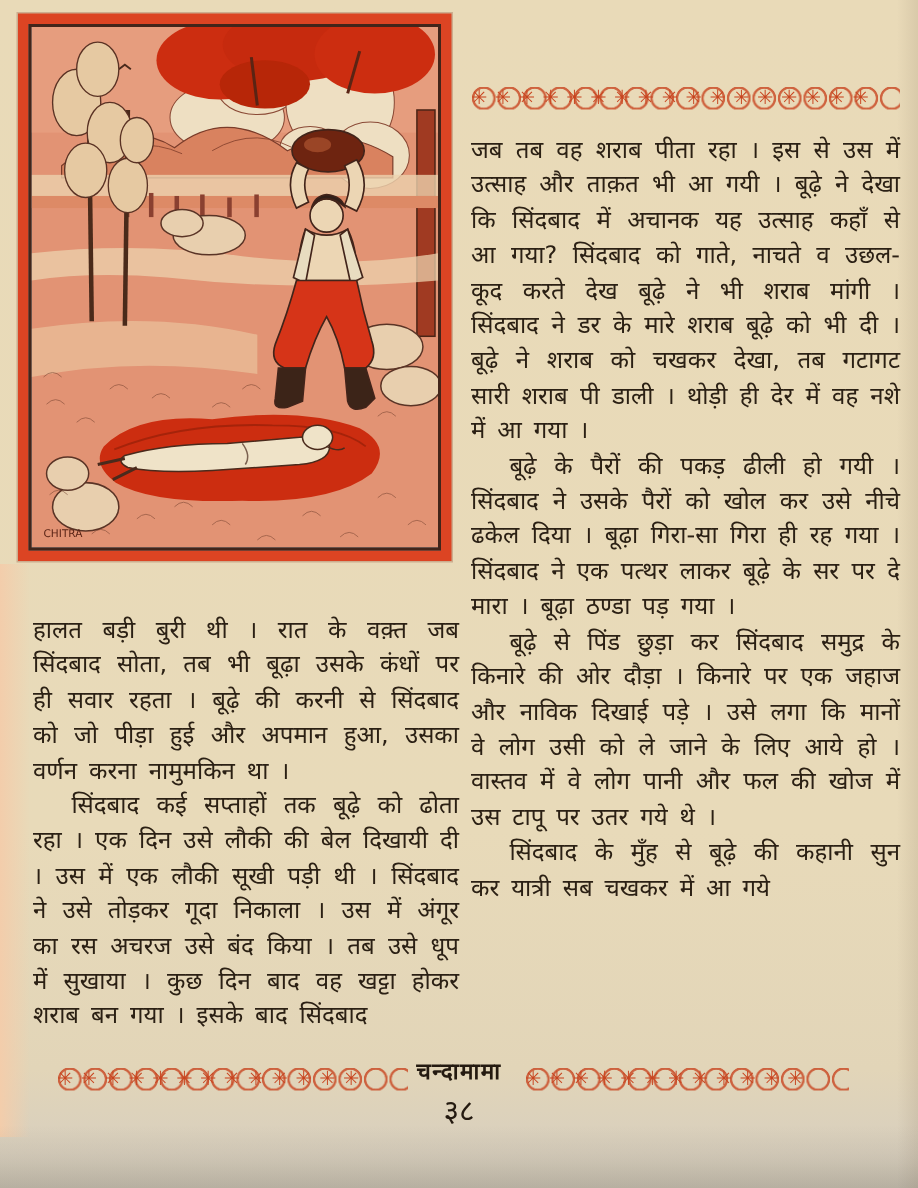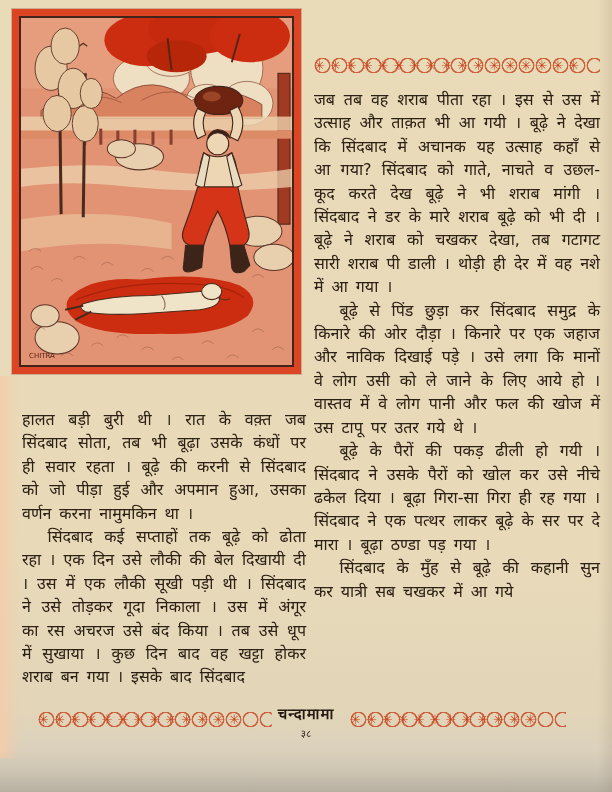--- a/index.html
+++ b/index.html
@@ -59,21 +59,21 @@
   .right-col .orn{margin-bottom:15px;}
   .footer-orn{position:absolute;top:712px;}
   .footer-orn.l{left:38px;width:234px;}
   .footer-orn.r{left:350px;width:216px;}
   .footer-name{
     position:absolute;left:0;top:703px;width:612px;text-align:center;
     font-size:15px;font-weight:bold;color:#241a10;letter-spacing:1px;
   }
   .footer-num{
     position:absolute;left:0;top:726px;width:612px;text-align:center;
-    font-size:10px;color:#241a10;
+    font-size:20px;color:#241a10;
   }
 </style>
 </head>
 <body>
 
 <div class="page">
 
   <div class="illo">
     <div class="illo-inner">
       <svg viewBox="0 0 270 345" preserveAspectRatio="none" role="img" aria-label="A boy holding a large pot above his head stands over an old man lying face-down on a patch of red grass, with trees, mountains and a red-leafed tree in the background">
@@ -189,22 +189,22 @@
         </g>
 
         <text x="8" y="338" font-size="7" fill="#5a2416" font-family="DejaVu Sans, sans-serif">CHITRA</text>
       </svg>
     </div>
   </div>
 
   <div class="col right-col">
     <div class="orn">✳✳✳✳✳✳✳✳✳✳✳✳✳✳✳✳✳</div>
     <p>जब तब वह शराब पीता रहा ।  इस से उस में उत्साह और ताक़त भी आ गयी । बूढ़े ने देखा कि सिंदबाद में अचानक यह उत्साह कहाँ से आ गया?  सिंदबाद को गाते, नाचते व उछल-कूद करते देख बूढ़े ने भी शराब मांगी ।  सिंदबाद ने डर के मारे शराब बूढ़े को भी दी । बूढ़े ने शराब को चखकर देखा, तब गटागट सारी शराब पी डाली ।  थोड़ी ही देर में वह नशे में आ गया ।</p>
+    <p class="indent">बूढ़े के पैरों की पकड़ ढीली हो गयी । सिंदबाद ने उसके पैरों को खोल कर उसे नीचे ढकेल दिया ।  बूढ़ा गिरा-सा गिरा ही रह गया ।  सिंदबाद ने एक पत्थर लाकर बूढ़े के सर पर दे मारा । बूढ़ा ठण्डा पड़ गया ।</p>
     <p class="indent">बूढ़े से पिंड छुड़ा कर सिंदबाद समुद्र के किनारे की ओर दौड़ा ।  किनारे पर एक जहाज और नाविक दिखाई पड़े ।  उसे लगा कि मानों वे लोग उसी को ले जाने के लिए आये हो ।  वास्तव में वे लोग पानी और फल की खोज में उस टापू पर उतर गये थे ।</p>
-    <p class="indent">बूढ़े के पैरों की पकड़ ढीली हो गयी । सिंदबाद ने उसके पैरों को खोल कर उसे नीचे ढकेल दिया ।  बूढ़ा गिरा-सा गिरा ही रह गया ।  सिंदबाद ने एक पत्थर लाकर बूढ़े के सर पर दे मारा । बूढ़ा ठण्डा पड़ गया ।</p>
     <p class="indent">सिंदबाद के मुँह से बूढ़े की कहानी सुन कर यात्री सब चखकर में आ गये</p>
   </div>
 
   <div class="col left-col">
     <p>हालत बड़ी बुरी थी ।  रात के वक़्त जब सिंदबाद सोता, तब भी बूढ़ा उसके कंधों पर ही सवार रहता ।  बूढ़े की करनी से सिंदबाद को जो पीड़ा हुई और अपमान हुआ, उसका वर्णन करना नामुमकिन था ।</p>
     <p class="indent">सिंदबाद कई सप्ताहों तक बूढ़े को ढोता रहा ।  एक दिन उसे लौकी की बेल दिखायी दी ।  उस में एक लौकी सूखी पड़ी थी ।  सिंदबाद ने उसे तोड़कर गूदा निकाला ।  उस में अंगूर का रस अचरज उसे बंद किया ।  तब उसे धूप में सुखाया ।  कुछ दिन बाद वह खट्टा होकर शराब बन गया ।  इसके बाद सिंदबाद</p>
   </div>
 
   <div class="footer-name">चन्दामामा</div>
   <div class="orn footer-orn l">✳✳✳✳✳✳✳✳✳✳✳✳✳</div>

